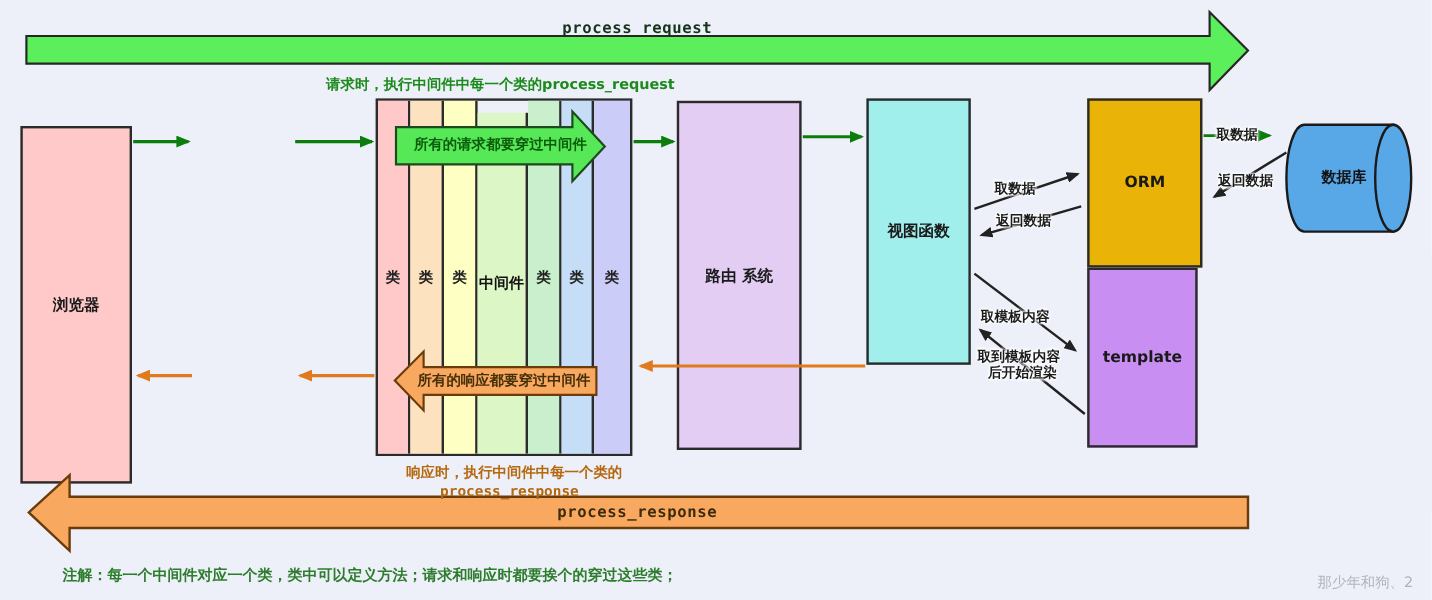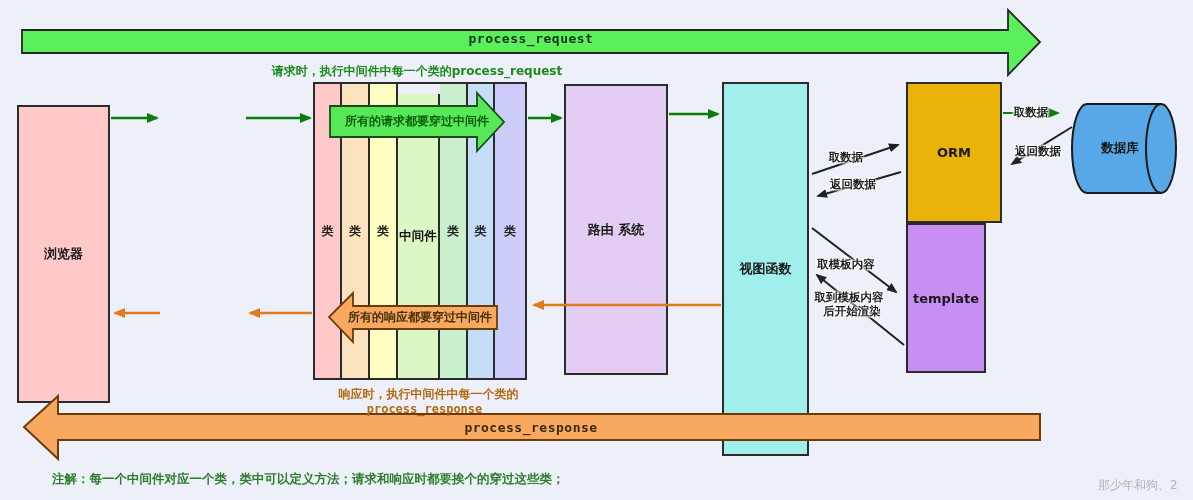--- a/index.html
+++ b/index.html
@@ -36,29 +36,29 @@
     <div class="stripe wide" style="width: 42px; background: rgb(221, 246, 197); margin-top: 10px;">中间件</div>
     <div class="stripe" style="width: 28px; background: rgb(201, 239, 204);">类</div>
     <div class="stripe" style="width: 27px; background: rgb(198, 221, 247);">类</div>
     <div class="stripe" style="width: 30px; background: rgb(203, 205, 248);">类</div>
   </div>
 
   <div class="box" style="left:564px;top:84px;width:104px;height:291px;background:#e3cdf3;">
     <span>路由 系统</span>
   </div>
 
-  <div class="box" style="left:722px;top:82px;width:87px;height:374px;background:#a1efec;">
+  <div class="box" style="left:722px;top:82px;width:87px;height:222px;background:#a1efec;">
     <span>视图函数</span>
   </div>
 
   <div class="box" style="left:906px;top:82px;width:96px;height:141px;background:#eab308;">
     <span>ORM</span>
   </div>
 
-  <div class="box" style="left:906px;top:223px;width:80px;height:150px;background:#c98ef2;">
+  <div class="box" style="left:906px;top:223px;width:92px;height:150px;background:#c98ef2;">
     <span>template</span>
   </div>
 
   <svg id="arrows" viewBox="0 0 1193 500" xmlns="http://www.w3.org/2000/svg">
     <defs>
       <marker id="mb" markerWidth="11" markerHeight="9" refX="9" refY="4.5" orient="auto" markerUnits="userSpaceOnUse">
         <path d="M0,0 L11,4.5 L0,9 z" fill="#222222"></path>
       </marker>
       <marker id="mg" markerWidth="12" markerHeight="10" refX="10" refY="5" orient="auto" markerUnits="userSpaceOnUse">
         <path d="M0,0 L12,5 L0,10 z" fill="#0c7c0c"></path>
@@ -92,21 +92,21 @@
 
     <path d="M1003,113 L1058,113" stroke="#0c7c0c" stroke-width="2.2" marker-end="url(#mg)"></path>
     <path d="M1072,127 L1012,164" stroke="#222" stroke-width="2" marker-end="url(#mb)"></path>
 
     <g>
       <path d="M1087,104 L1161,104 L1161,193 L1087,193 A15,44.5 0 0 1 1087,104 Z" fill="#58a8e8" stroke="#1a1a1a" stroke-width="2"></path>
       <ellipse cx="1161" cy="148.5" rx="15" ry="44.5" fill="#58a8e8" stroke="#1a1a1a" stroke-width="2"></ellipse>
     </g>
   </svg>
 
-  <div class="lbl banner-lbl" style="left:531px;top:38px;color:#15331a;">process_request</div>
+  <div class="lbl banner-lbl" style="left:531px;top:24px;color:#15331a;">process_request</div>
   <div class="lbl banner-lbl" style="left:531px;top:427px;color:#3c2a0a;">process_response</div>
 
   <div class="lbl green-txt" style="left:417px;top:71px;">请求时，执行中间件中每一个类的process_request</div>
   <div class="lbl" style="left:417px;top:121px;font-size:12px;color:#0b5c0b;">所有的请求都要穿过中间件</div>
   <div class="lbl" style="left:420px;top:317px;font-size:12px;color:#46300a;">所有的响应都要穿过中间件</div>
   <div class="lbl orange-txt" style="left:419px;top:394px;">响应时，执行中间件中每一个类的</div>
   <div class="lbl orange-txt" style="left:415px;top:409px;font-family:'DejaVu Sans Mono',monospace;">process_response</div>
 
   <div class="lbl edge-lbl" style="left:846px;top:157px;">取数据</div>
   <div class="lbl edge-lbl" style="left:853px;top:184px;">返回数据</div>

